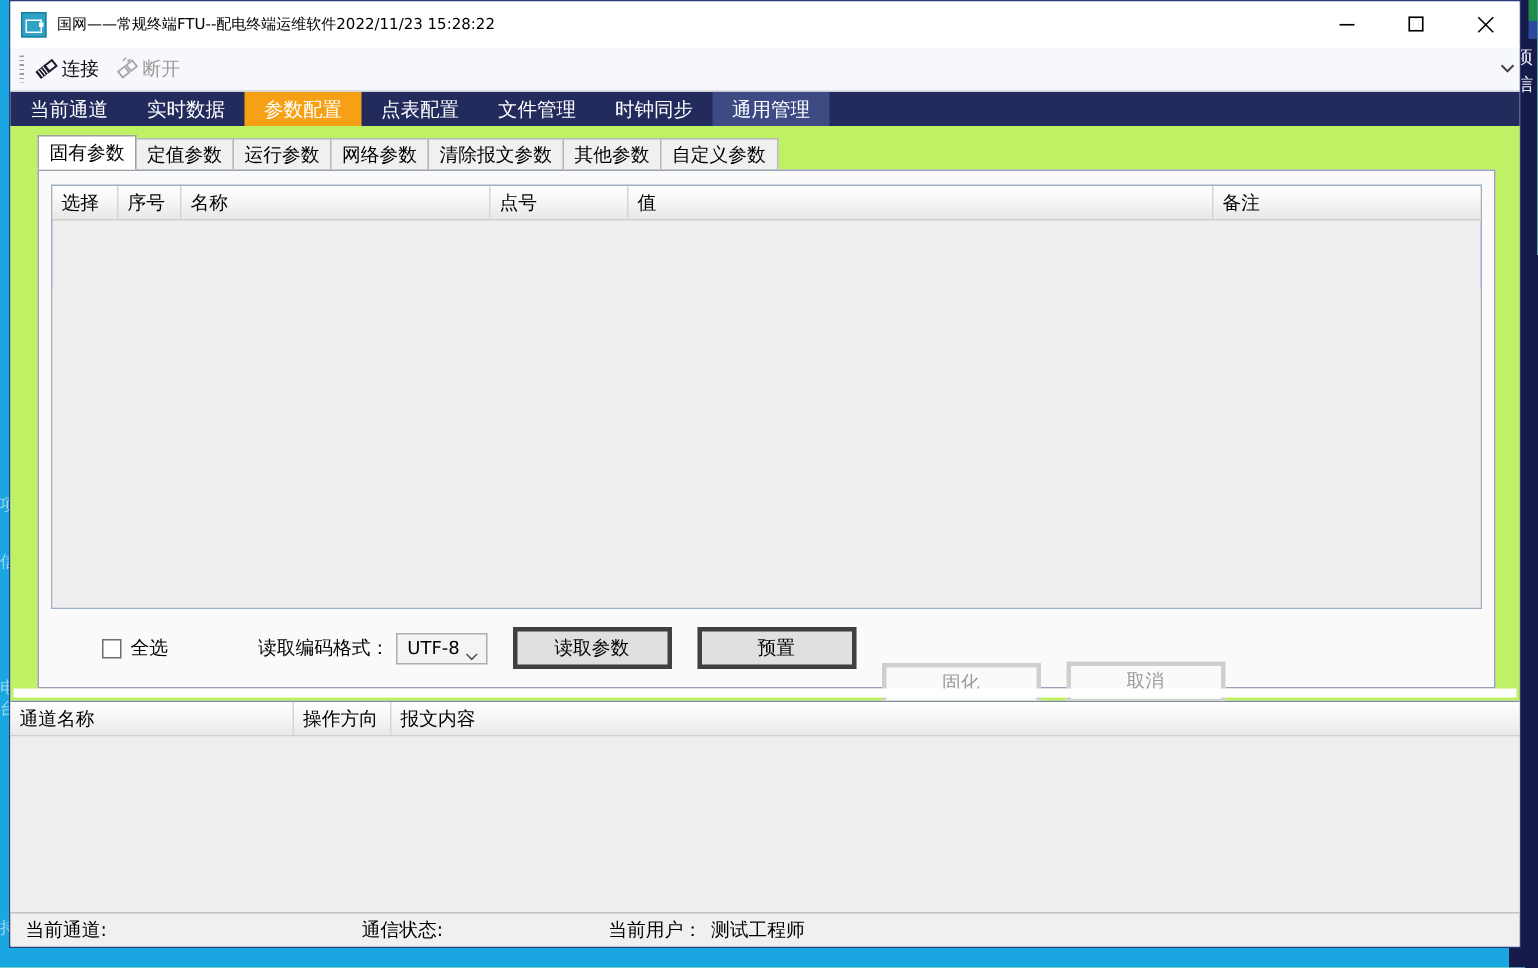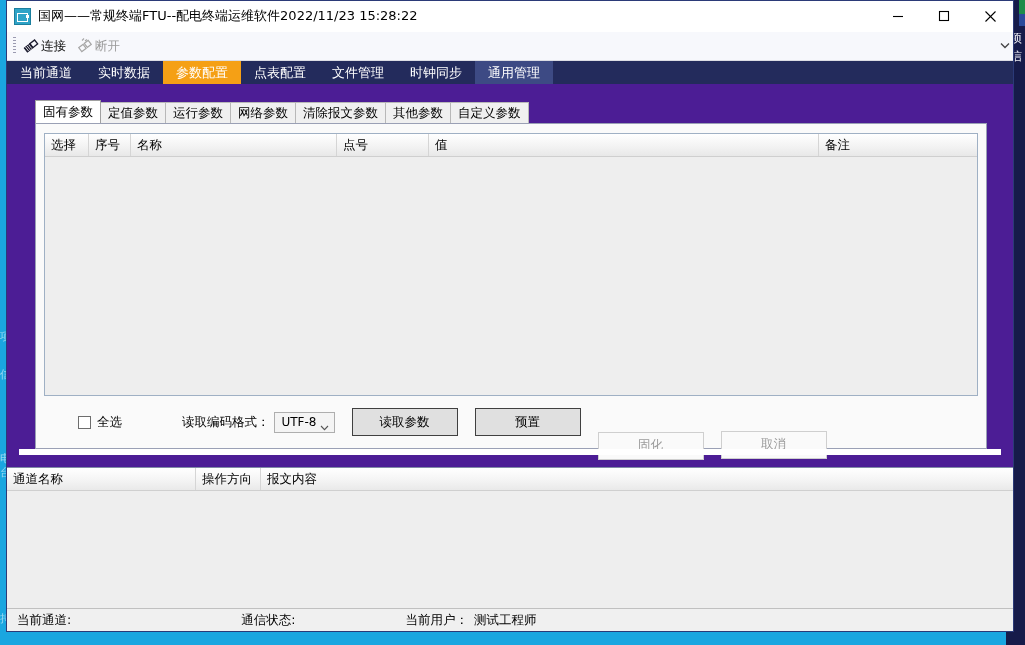--- a/index.html
+++ b/index.html
@@ -104,21 +104,21 @@
     background: #2ea3c7;
   }
   #app-icon::after {
     content: "";
     position: absolute;
     left: 11px; top: 6px;
     width: 3px; height: 3px;
     background: #ffffff;
   }
   #title-text {
-    font-size: 13px;
+    font-size: 10px;
     color: #000000;
     white-space: nowrap;
     flex: 1 1 auto;
     overflow: hidden;
   }
   .wbtn {
     width: 46px; height: 29px;
     display: flex;
     align-items: center;
     justify-content: center;
@@ -205,23 +205,23 @@
     color: #ffffff;
     font-weight: normal;
   }
   .mtab.hover {
     background: #3d4a84;
   }
 
   
   #body-area {
     flex: 1 1 auto;
-    background: #4c1d95;
+    background: #bef264;
     position: relative;
-    padding: 12px;
+    padding: 2px;
     display: flex;
     flex-direction: column;
     overflow: hidden;
   }
 
   
   #subtabs {
     display: flex;
     align-items: flex-end;
     height: 22px;
@@ -336,21 +336,21 @@
     color: #000;
     position: relative;
   }
   .combo .cval { padding-left: 7px; }
   .combo .carrow {
     position: absolute;
     right: 5px; top: 7px;
   }
   .btn {
     height: 28px;
-    border: 1px solid #404040;
+    border: 3px solid #404040;
     background: #e0e0e0;
     display: flex;
     align-items: center;
     justify-content: center;
     font-size: 12.5px;
     color: #000;
     box-sizing: border-box;
     white-space: nowrap;
   }
   .btn.wide { width: 106px; }

